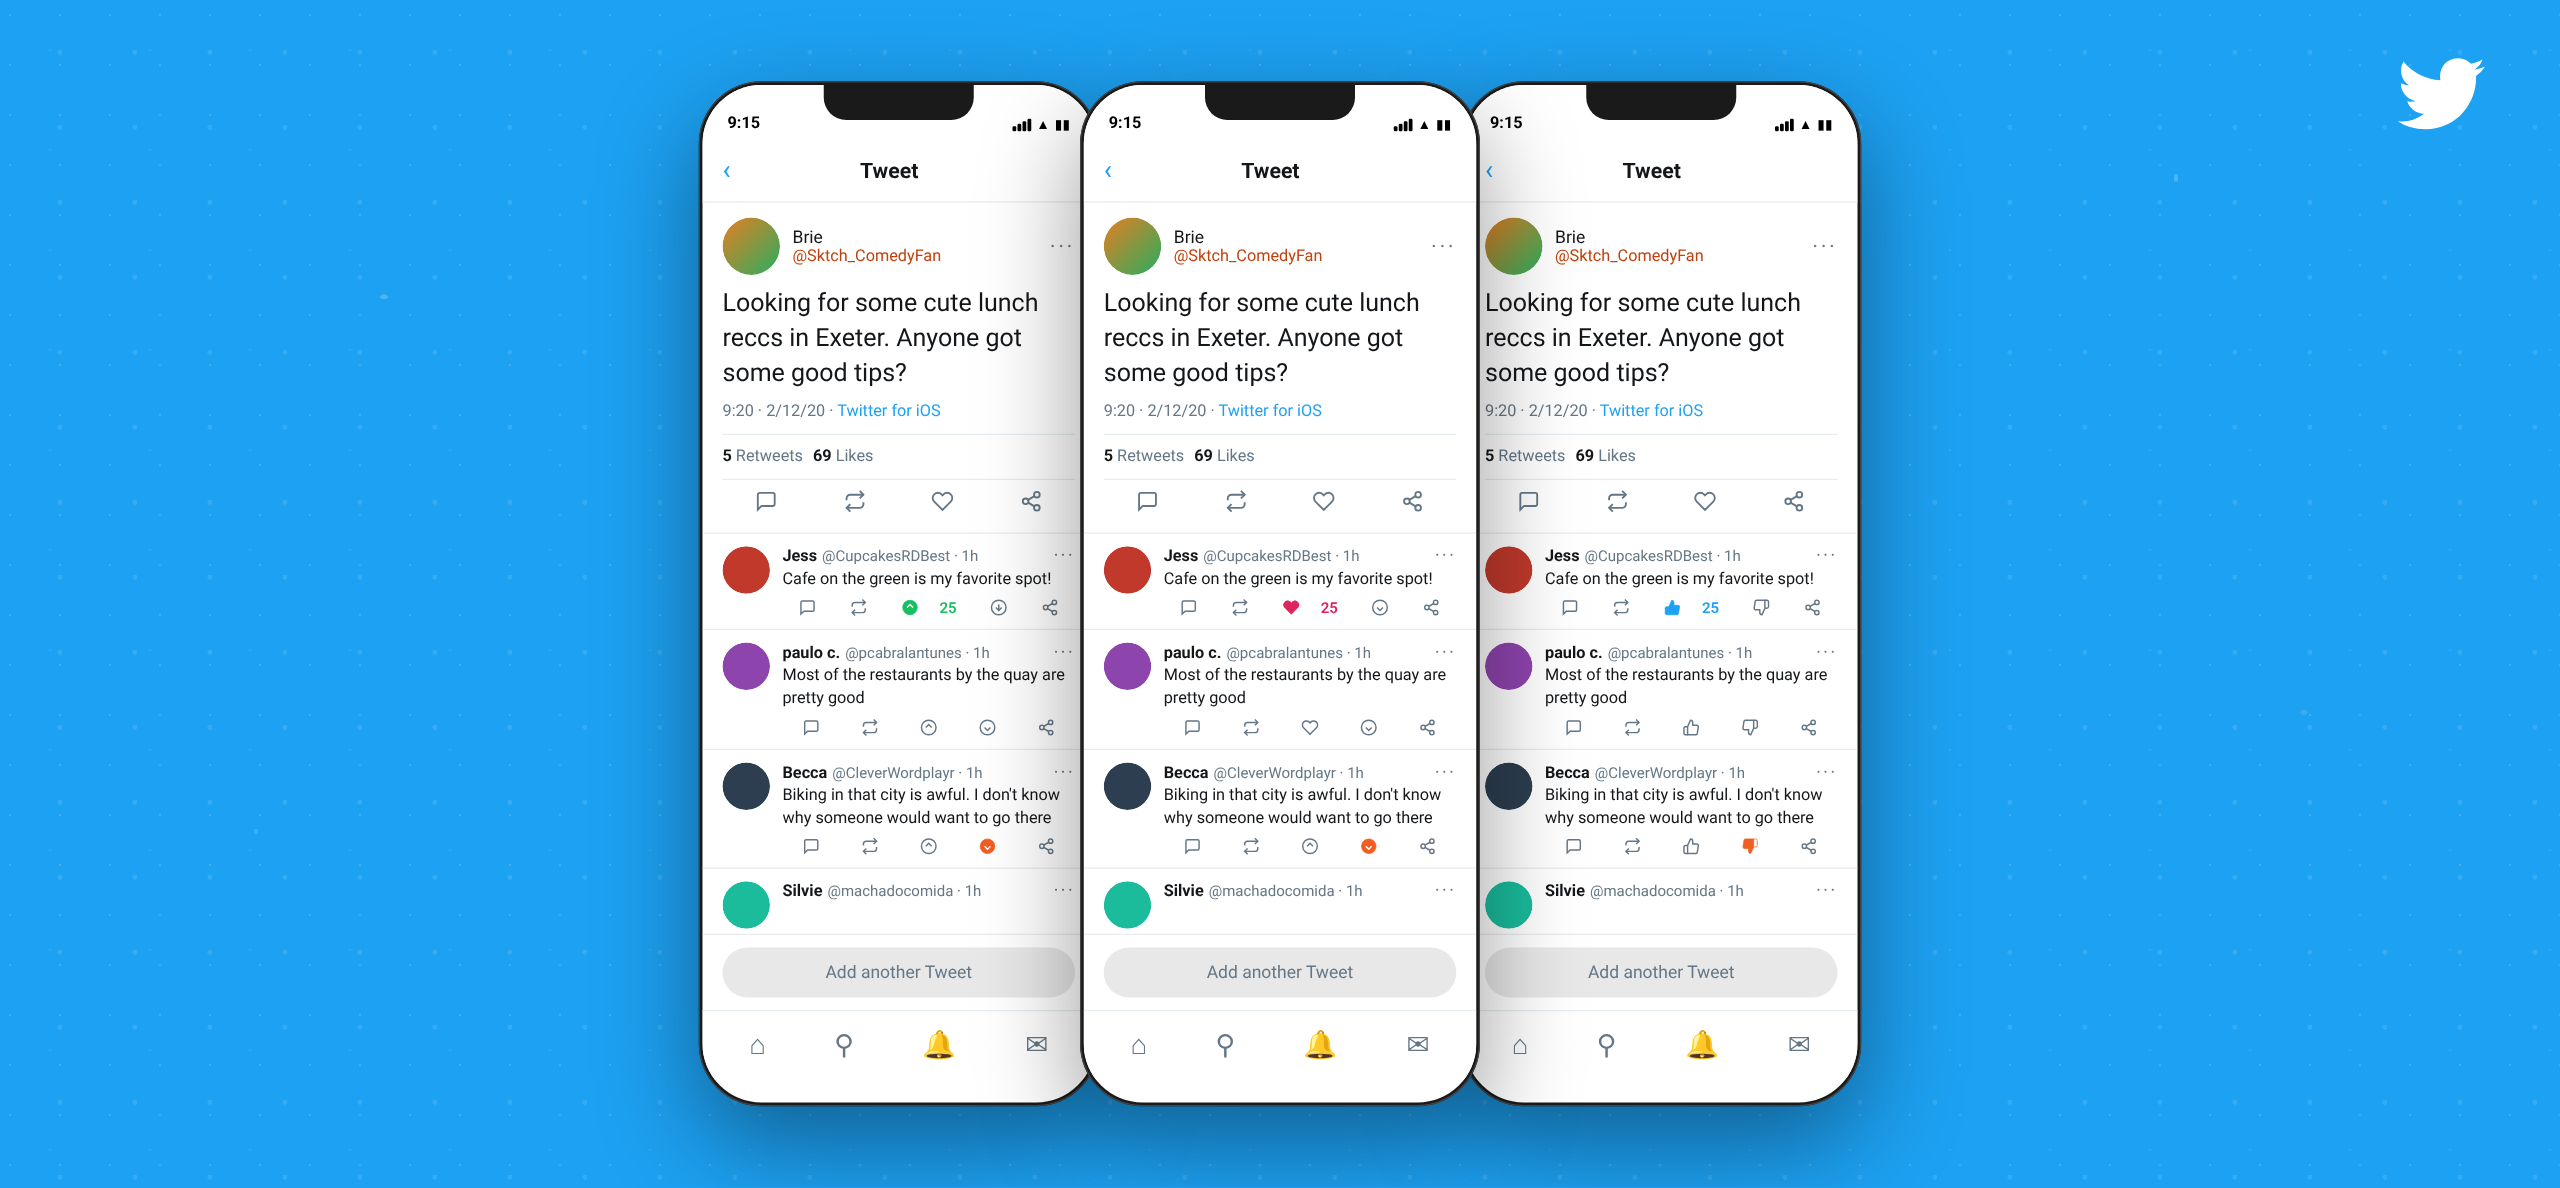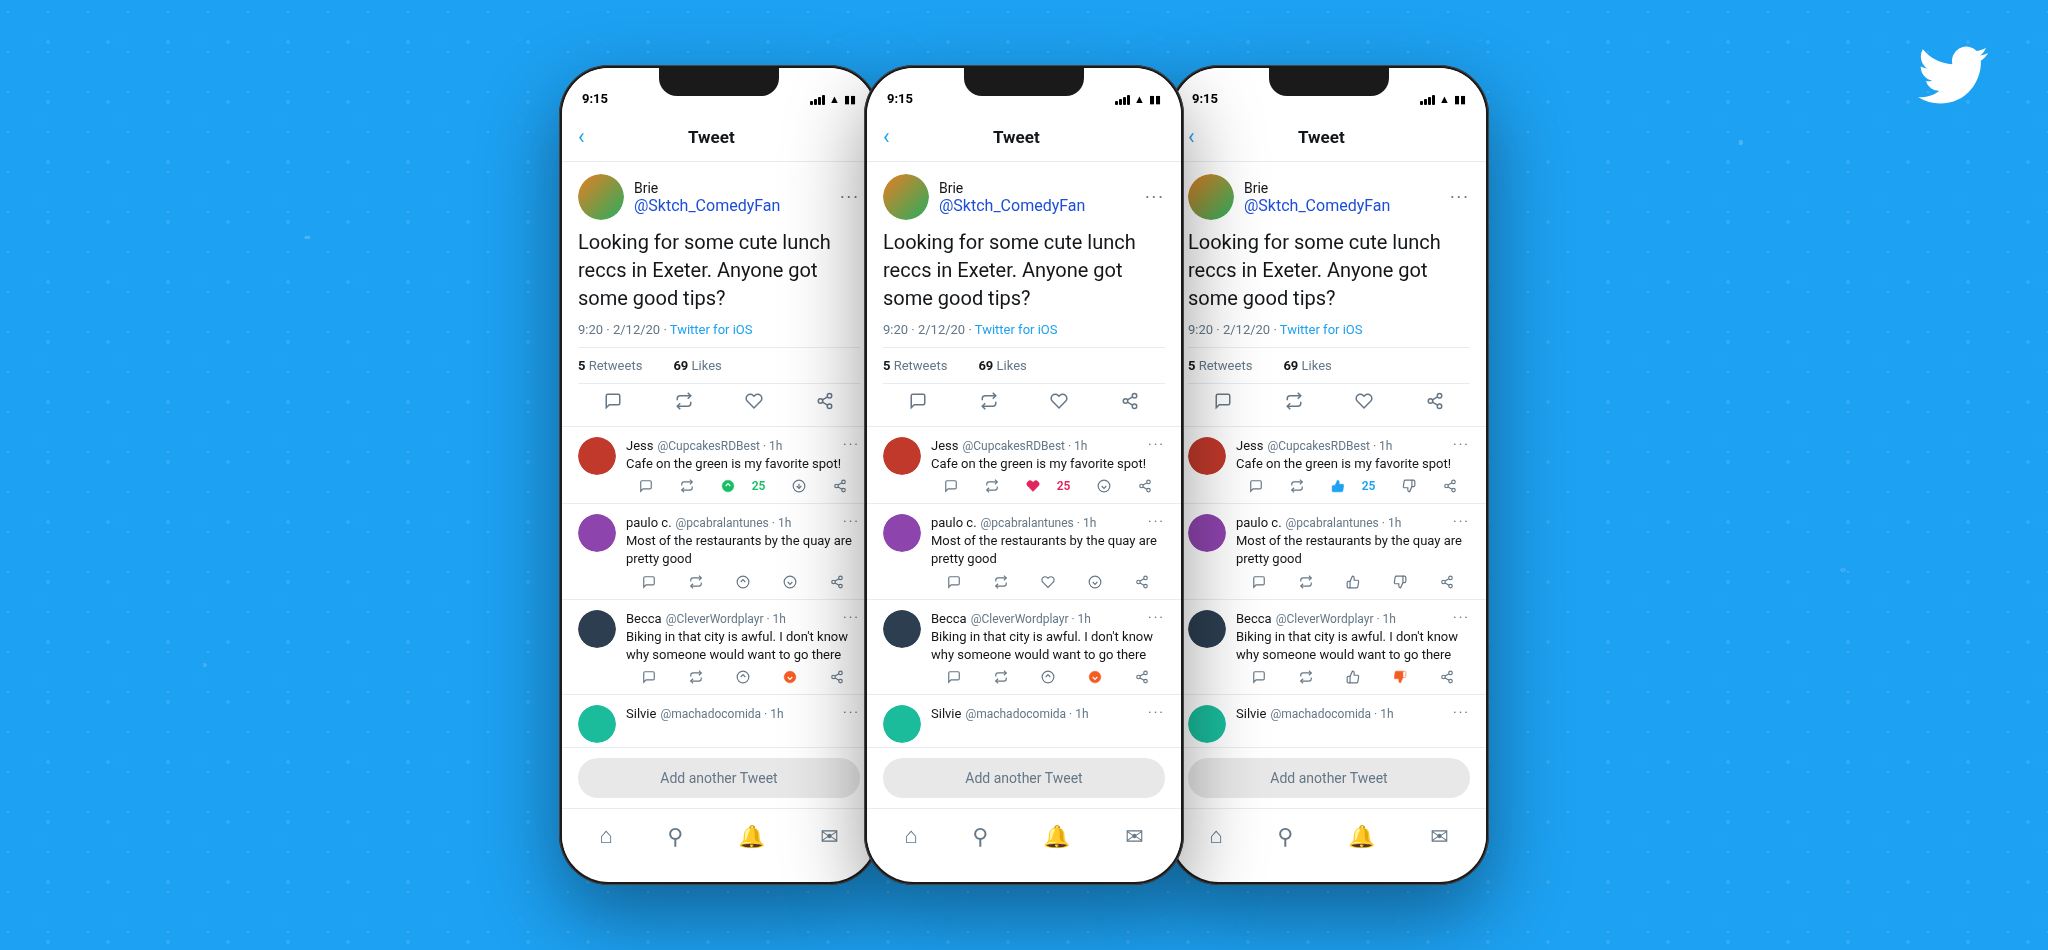--- a/index.html
+++ b/index.html
@@ -166,22 +166,22 @@
       flex: 1;
     }
 
     .user-name {
       font-size: 14px;
       font-weight: 400;
       color: #14171A;
     }
 
     .user-handle {
-      font-size: 16px;
-      color: #1d4ed8;
+      font-size: 13px;
+      color: #c2410c;
     }
 
     .more-btn {
       color: #657786;
       font-size: 18px;
       letter-spacing: 2px;
     }
 
     .tweet-text {
       font-size: 20px;
@@ -196,21 +196,21 @@
       margin-bottom: 10px;
     }
 
     .tweet-meta a {
       color: #1DA1F2;
       text-decoration: none;
     }
 
     .tweet-stats {
       display: flex;
-      gap: 31px;
+      gap: 8px;
       padding: 10px 0;
       border-top: 1px solid #e6ecf0;
       border-bottom: 1px solid #e6ecf0;
       margin-bottom: 4px;
     }
 
     .stat {
       font-size: 13px;
       color: #657786;
     }
@@ -257,21 +257,21 @@
 
     .reply-header {
       display: flex;
       align-items: baseline;
       gap: 4px;
       margin-bottom: 2px;
     }
 
     .reply-name {
       font-size: 13px;
-      font-weight: 400;
+      font-weight: 700;
       color: #14171A;
     }
 
     .reply-handle {
       font-size: 12px;
       color: #657786;
     }
 
     .reply-text {
       font-size: 13px;

